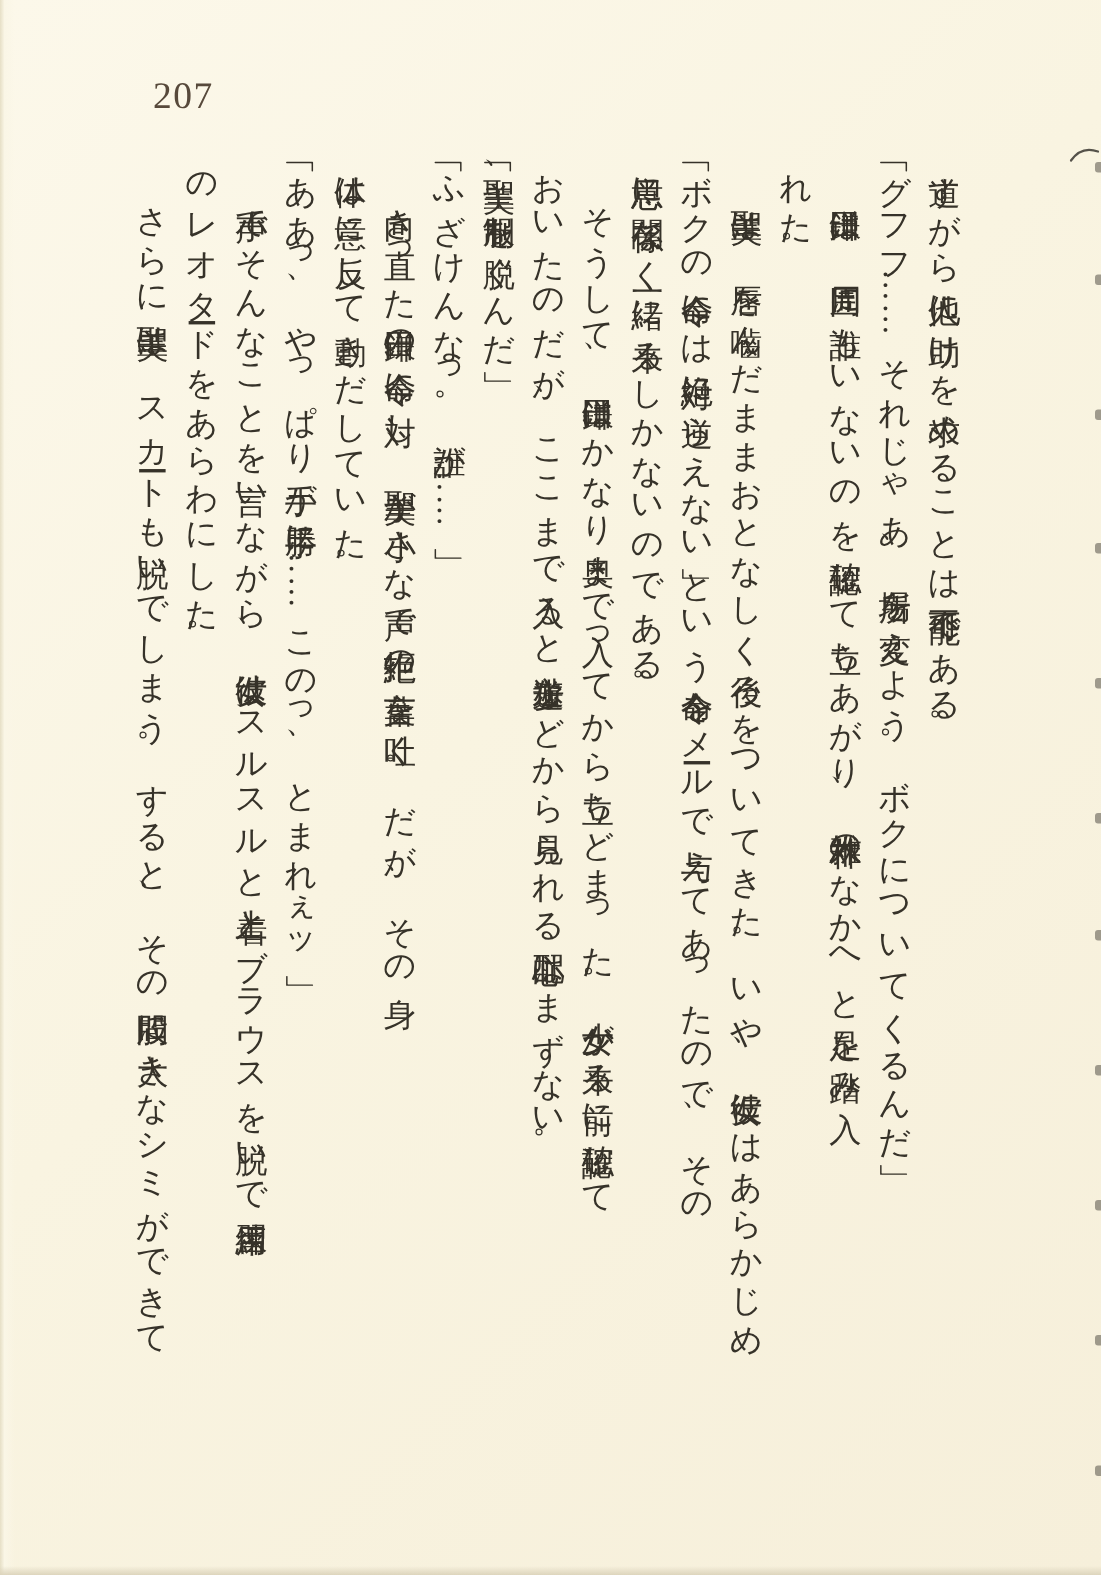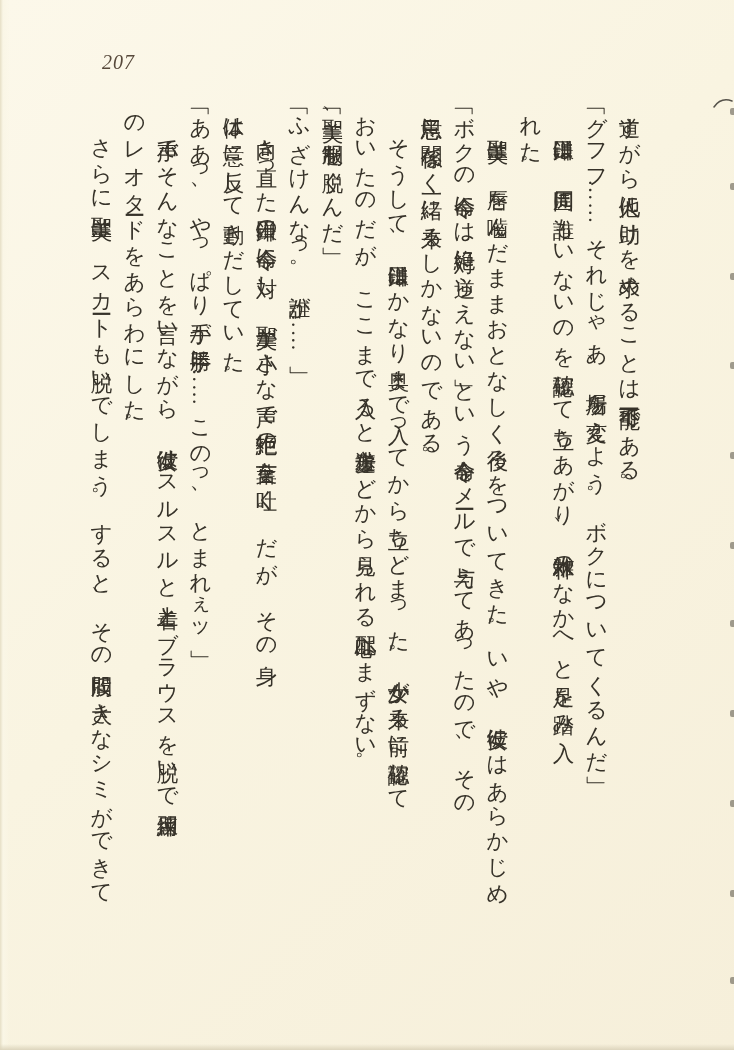--- a/index.html
+++ b/index.html
@@ -34,22 +34,21 @@
     position: absolute;
     left: 0; right: 0; bottom: 0;
     height: 6px;
     background: linear-gradient(to top, #ddd5bd 0px, rgba(221,213,189,0) 6px);
     pointer-events: none;
   }
   .page-number {
     position: absolute;
     left: 102px;
     top: 51px;
-    font-size: 20px;
-    font-style: italic;
+    font-size: 25px;
     letter-spacing: 1px;
     color: var(--folio-ink);
   }
   .page-text {
     position: absolute;
     top: 101px;
     right: 89px;
     width: 562px;
     height: 868px;
     writing-mode: vertical-rl;

